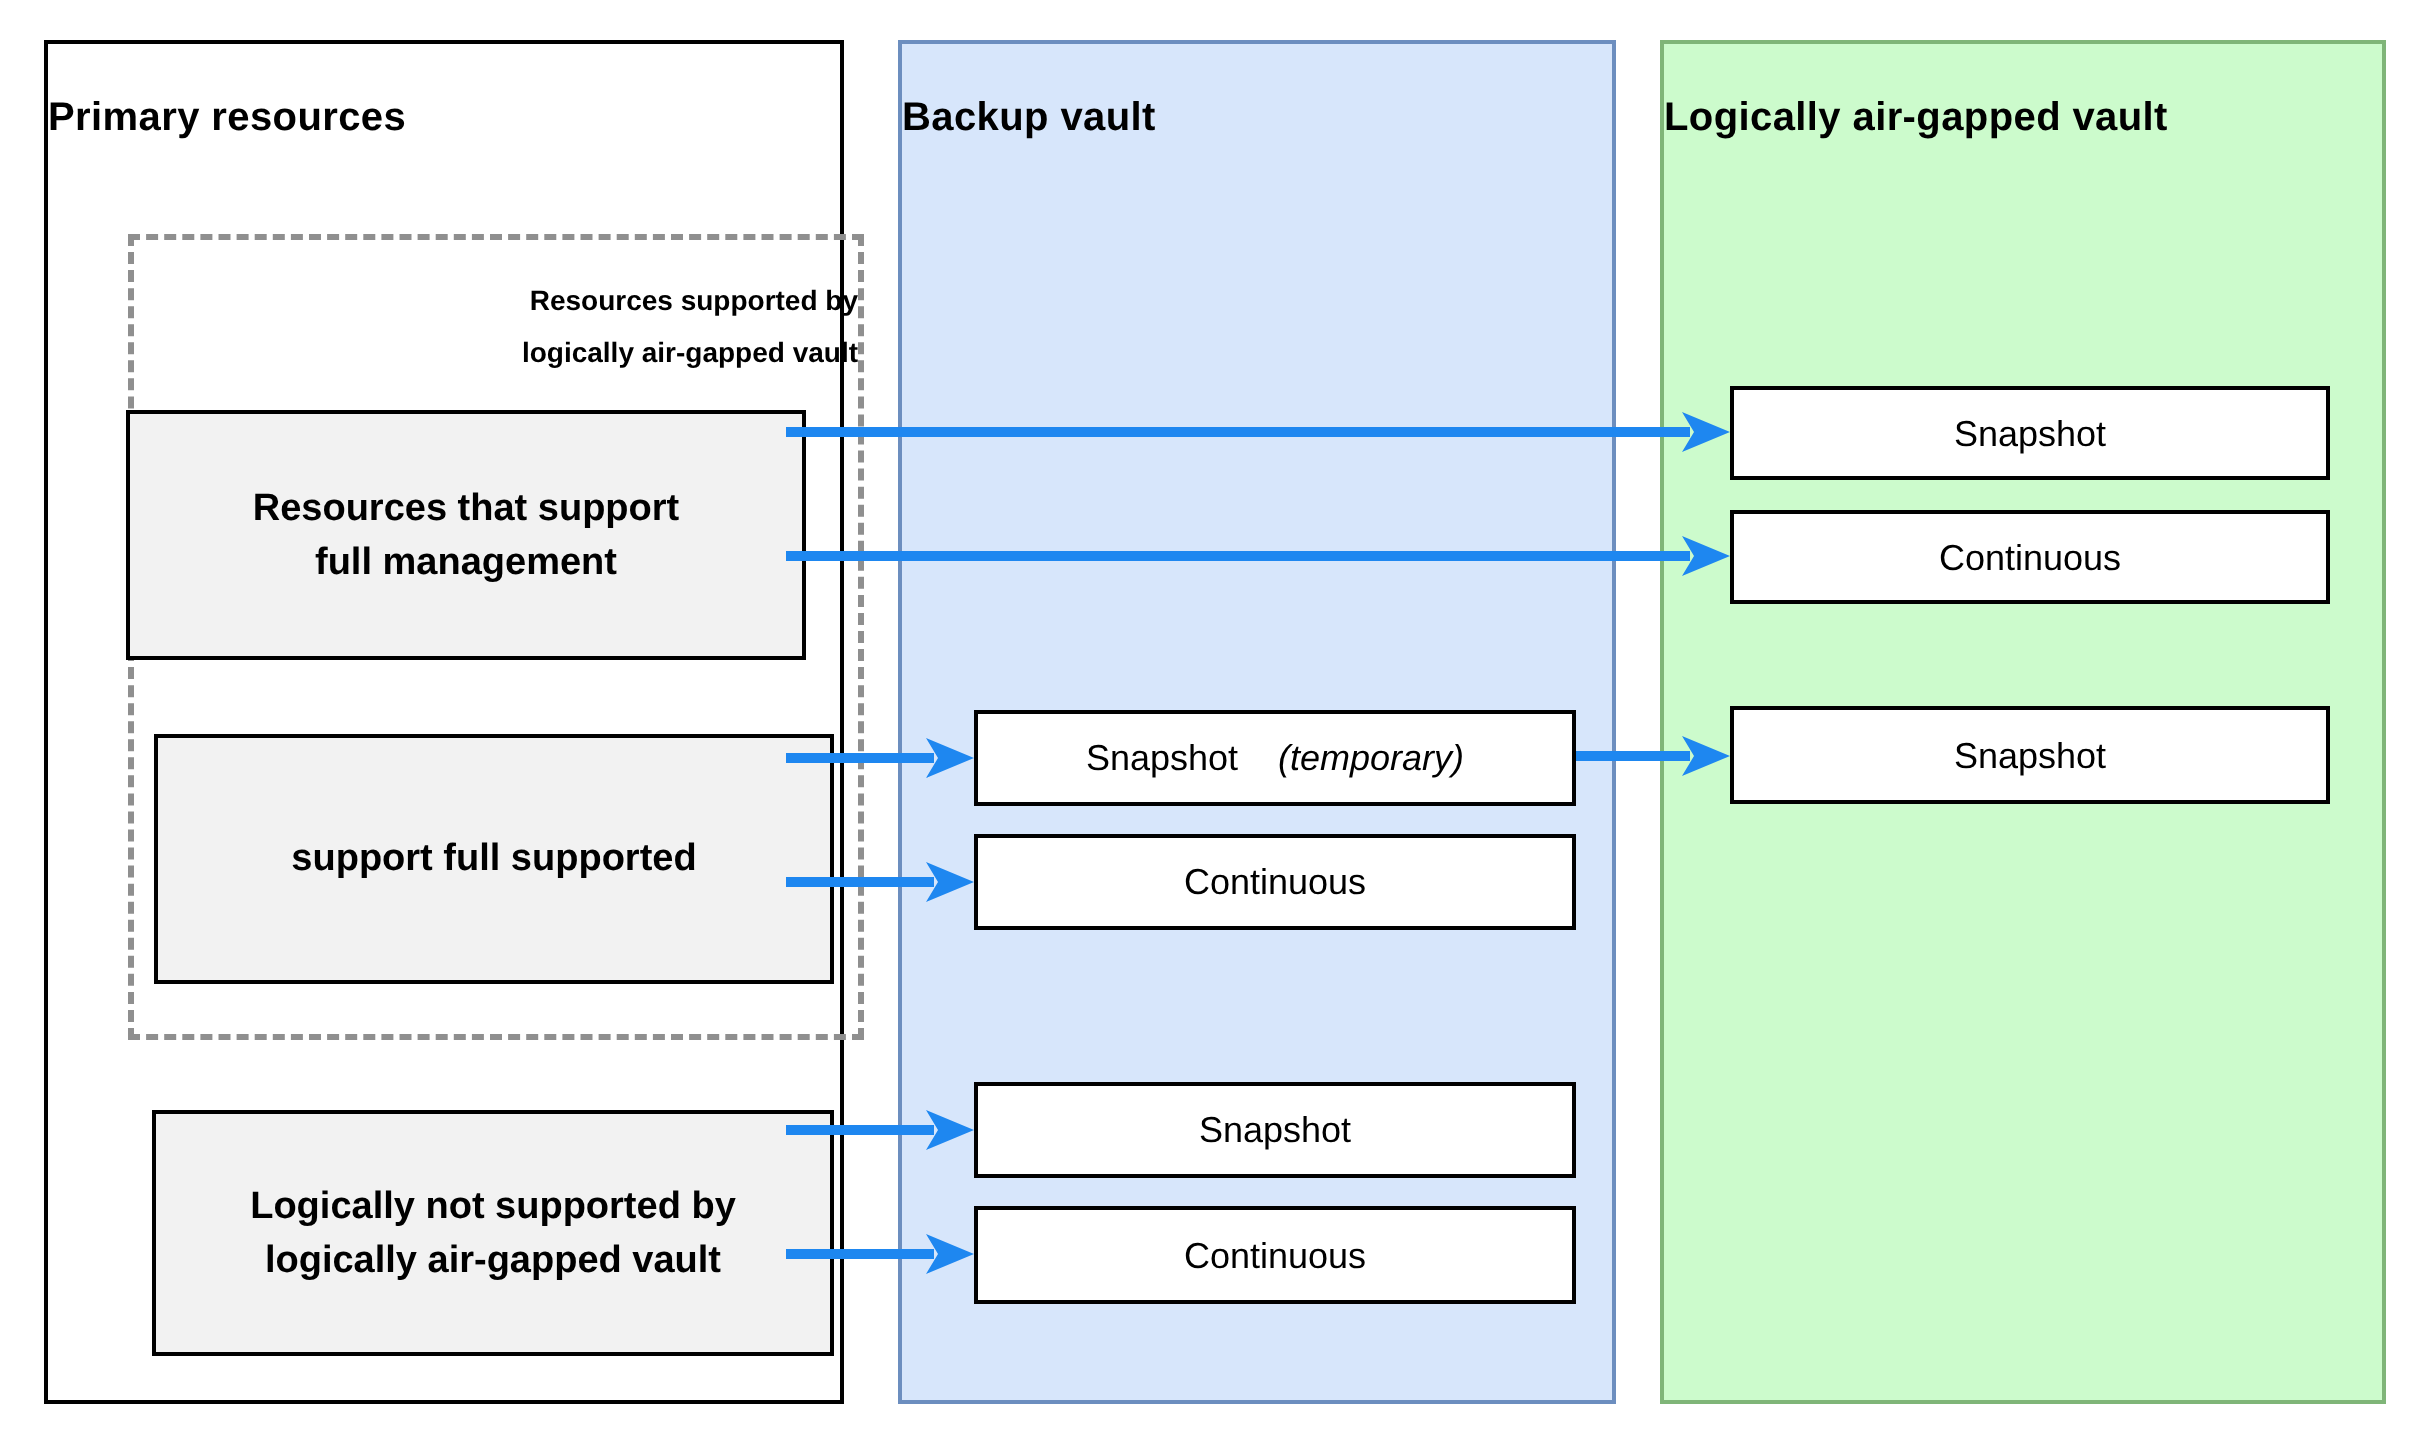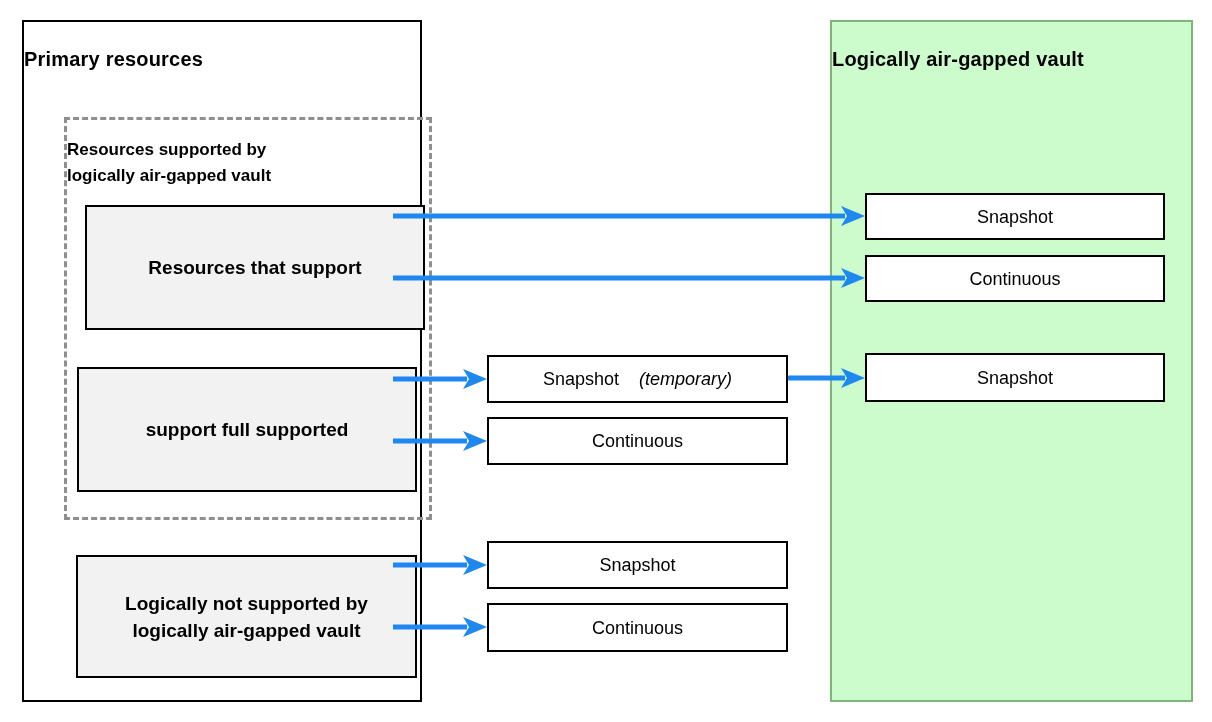--- a/index.html
+++ b/index.html
@@ -58,22 +58,22 @@
     width: 368px;
     height: 403px;
     border: 3px dashed var(--dashed_border, #8f8f8f);
     background: transparent;
   }
   .group-label {
     position: absolute;
     left: 0;
     right: 0;
     top: 17px;
-    text-align: left;
-    font-size: 17px;
+    text-align: right;
+    font-size: 14px;
     font-weight: bold;
     line-height: 26px;
   }
   .resource-box {
     position: absolute;
     box-sizing: border-box;
     background: var(--resource_fill, #f2f2f2);
     border: 2px solid #000000;
     display: flex;
     align-items: center;
@@ -92,21 +92,21 @@
     align-items: center;
     justify-content: center;
     font-size: 18px;
     line-height: 22px;
   }
   .recovery-box .qualifier {
     font-style: italic;
     margin-left: 20px;
   }
   
-  .box-full-mgmt      { left: 61px; top: 183px; width: 340px; height: 125px; }
+  .box-full-mgmt      { left: 39px; top: 183px; width: 340px; height: 125px; }
   .box-no-full-mgmt   { left: 53px; top: 345px; width: 340px; height: 125px; }
   .box-not-supported  { left: 52px; top: 533px; width: 341px; height: 123px; }
   
   .box-bk-snap-temp   { left: 487px; top: 355px; width: 301px; height: 48px; }
   .box-bk-cont-mid    { left: 487px; top: 417px; width: 301px; height: 48px; }
   .box-bk-snap-bot    { left: 487px; top: 541px; width: 301px; height: 48px; }
   .box-bk-cont-bot    { left: 487px; top: 603px; width: 301px; height: 49px; }
   
   .box-ag-snap-top    { left: 865px; top: 193px; width: 300px; height: 47px; }
   .box-ag-cont-top    { left: 865px; top: 255px; width: 300px; height: 47px; }
@@ -137,37 +137,41 @@
     <div class="dashed-group">
       <div class="group-label">
         <div>Resources supported by</div>
         <div>logically air-gapped vault</div>
       </div>
     </div>
 
     <div class="resource-box box-full-mgmt">
       <div>
         <div>Resources that support</div>
+        <div>full management</div>
       </div>
     </div>
 
     <div class="resource-box box-no-full-mgmt">
       <div>
         <div>support full supported</div>
       </div>
     </div>
 
     <div class="resource-box box-not-supported">
       <div>
         <div>Logically not supported by</div>
         <div>logically air-gapped vault</div>
       </div>
     </div>
   </div>
 
+  <div class="panel panel-backup">
+    <div class="panel-title">Backup vault</div>
+  </div>
 
   <div class="panel panel-airgap">
     <div class="panel-title">Logically air-gapped vault</div>
   </div>
 
   <div class="recovery-box box-bk-snap-temp">
     <span>Snapshot</span>
     <span class="qualifier">(temporary)</span>
   </div>
   <div class="recovery-box box-bk-cont-mid">

